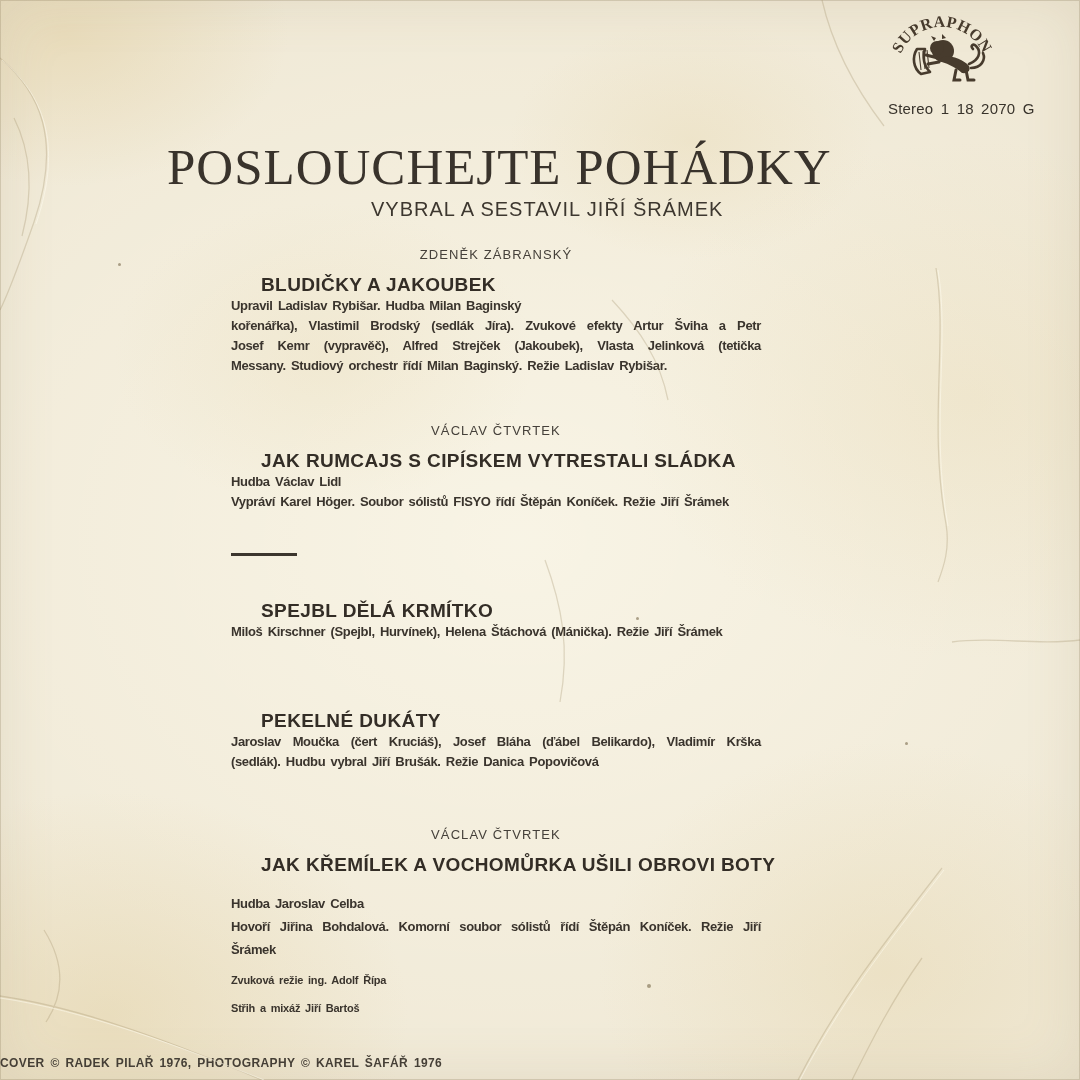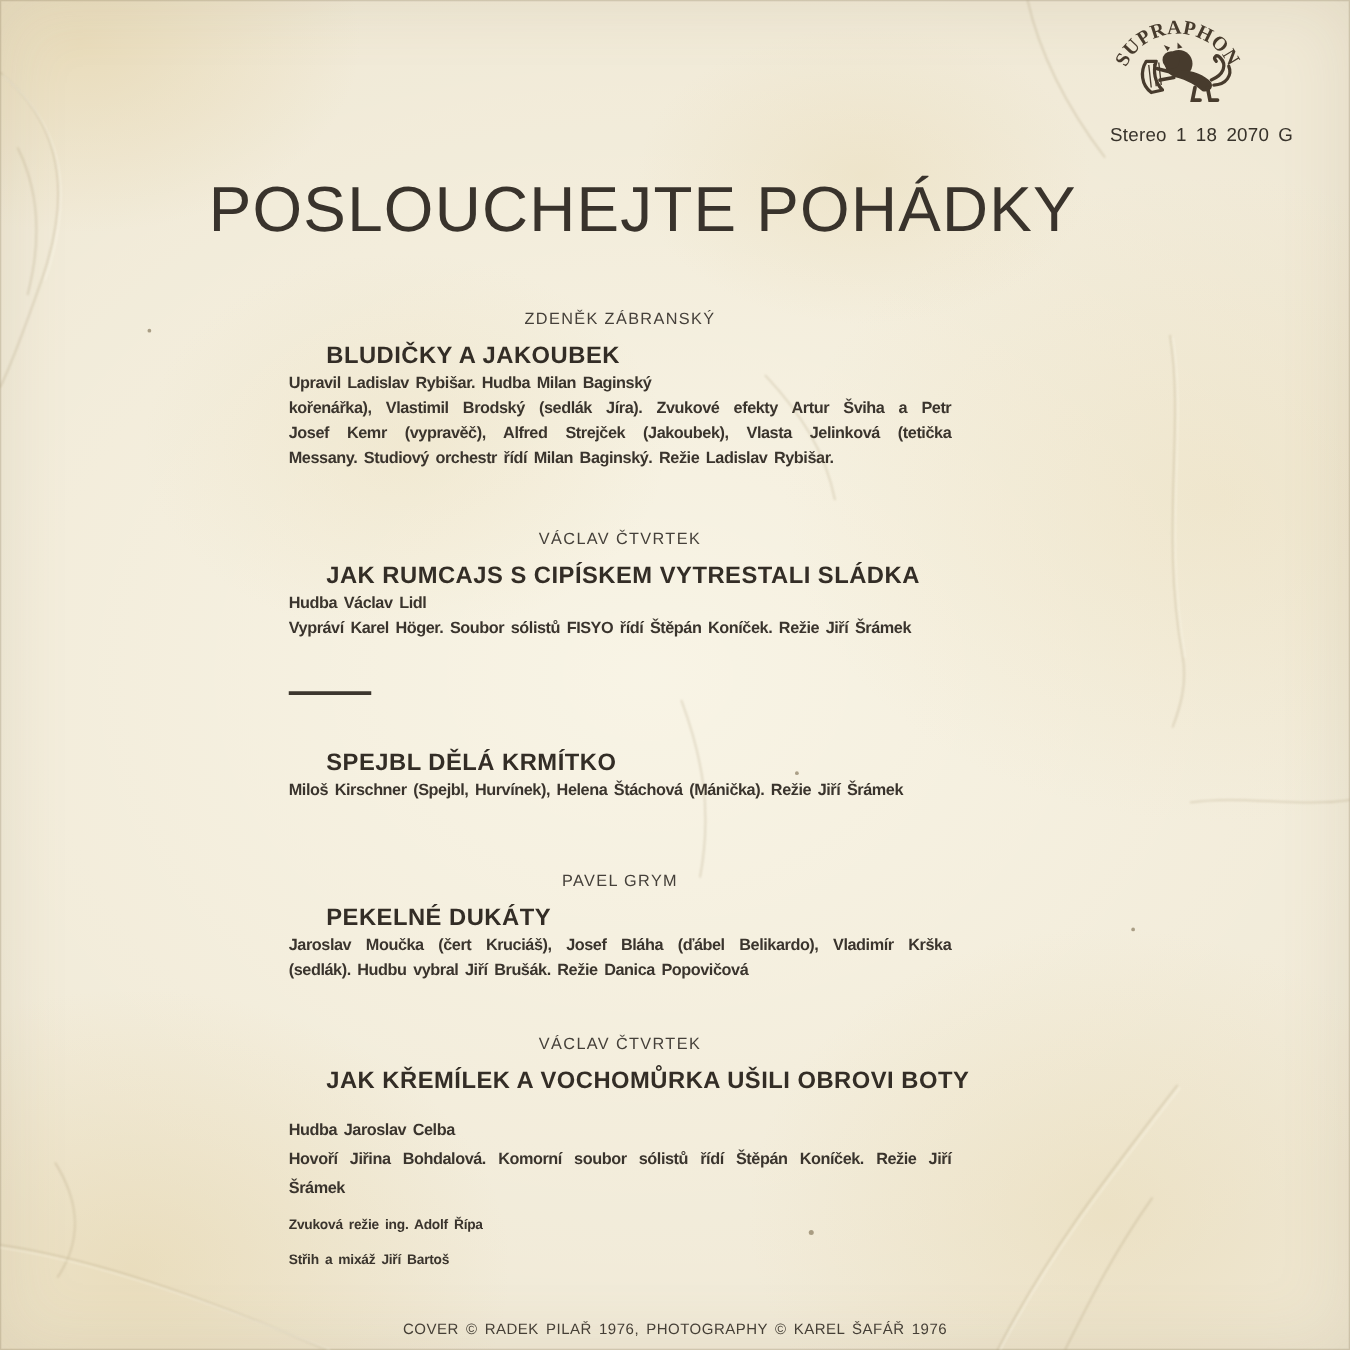--- a/index.html
+++ b/index.html
@@ -20,21 +20,21 @@
   .crease-overlay{position:absolute;left:0;top:0;width:1080px;height:1080px;pointer-events:none;}
   .speck{position:absolute;border-radius:50%;background:rgba(110,92,62,.55);}
 
   
   .logo{position:absolute;left:884px;top:8px;width:116px;height:90px;}
   .catalog{position:absolute;left:888px;top:100px;font-size:15px;font-weight:400;
     letter-spacing:.2px;word-spacing:3px;color:#38332b;white-space:nowrap;}
 
   
   .title{position:absolute;left:167px;top:138px;font-size:51px;font-weight:400;
-    letter-spacing:1px;white-space:nowrap;color:#39332c;}
+    letter-spacing:1px;white-space:nowrap;color:#39332c;font-family:Liberation Serif, serif;}
   .subtitle{position:absolute;left:371px;top:198px;font-size:20px;font-weight:500;
     letter-spacing:1px;white-space:nowrap;color:#3d372f;}
 
   
   .track{position:absolute;left:231px;width:530px;}
   .s1{top:248px}.s2{top:424px}.s3{top:588px}.s4{top:698px}.s5{top:828px}
   .author{font-size:13px;font-weight:500;letter-spacing:1.1px;line-height:14px;
     color:#45403a;white-space:nowrap;text-align:center;}
   .ttl{margin-top:12px;font-size:19px;font-weight:700;letter-spacing:.4px;line-height:22px;
     white-space:nowrap;color:#332d26;margin-left:30px;}
@@ -43,22 +43,22 @@
   .credits .ln{white-space:nowrap;}
   .credits .just{white-space:normal;text-align:justify;text-align-last:justify;}
   .s5 .credits{line-height:23px;margin-top:16px;}
 
   .divider{position:absolute;left:231px;top:553px;width:66px;height:3px;background:#3c362e;}
 
   
   .production{position:absolute;left:231px;top:966px;font-size:11px;font-weight:700;
     letter-spacing:-.2px;word-spacing:2px;color:#3a342d;}
   .production .pline{line-height:28px;white-space:nowrap;}
-  .copyright{position:absolute;left:0;top:1056px;width:1080px;text-align:center;
-    font-size:12px;font-weight:400;letter-spacing:.4px;word-spacing:2px;color:#453f36;}
+  .copyright{position:absolute;left:0;top:1056px;width:1080px;text-align:left;
+    font-size:12px;font-weight:700;letter-spacing:.4px;word-spacing:2px;color:#453f36;}
 
   .logo-arc-text{font-family:"Liberation Serif", serif;font-weight:700;font-size:16px;
     letter-spacing:.5px;}
 </style>
 </head>
 <body>
 
 <div class="page">
 
   <svg class="logo" viewBox="0 0 116 90">
@@ -83,20 +83,21 @@
 
       <path d="M72,62 L70,72 L76,72 M82,62 L84,72 L90,72" fill="none" stroke-width="3" stroke-linecap="round"></path>
 
       <path d="M85,56 C95,52 98,44 92,38 C89,35 86,38 89,41 M87,60 C97,60 102,52 99,45" fill="none" stroke-width="2.6" stroke-linecap="round"></path>
     </g>
   </svg>
 
   <div class="catalog">Stereo 1 18 2070 G</div>
 
   <div class="title">POSLOUCHEJTE POHÁDKY</div>
+  <div class="subtitle">VYBRAL A SESTAVIL JIŘÍ ŠRÁMEK</div>
 
   <div class="track s1">
     <div class="author">ZDENĚK ZÁBRANSKÝ</div>
     <div class="ttl">BLUDIČKY A JAKOUBEK</div>
     <div class="credits">
       <div class="ln">Upravil Ladislav Rybišar. Hudba Milan Baginský</div>
       <div class="just">kořenářka), Vlastimil Brodský (sedlák Jíra). Zvukové efekty Artur Šviha a Petr</div>
       <div class="just">Josef Kemr (vypravěč), Alfred Strejček (Jakoubek), Vlasta Jelinková (tetička</div>
       <div class="ln">Messany. Studiový orchestr řídí Milan Baginský. Režie Ladislav Rybišar.</div>
     </div>
@@ -114,21 +115,20 @@
   <div class="divider"></div>
 
   <div class="track s3">
     <div class="ttl">SPEJBL DĚLÁ KRMÍTKO</div>
     <div class="credits">
       <div class="ln">Miloš Kirschner (Spejbl, Hurvínek), Helena Štáchová (Mánička). Režie Jiří Šrámek</div>
     </div>
   </div>
 
   <div class="track s4">
-    <div class="author">PAVEL GRYM</div>
     <div class="ttl">PEKELNÉ DUKÁTY</div>
     <div class="credits">
       <div class="just">Jaroslav Moučka (čert Kruciáš), Josef Bláha (ďábel Belikardo), Vladimír Krška</div>
       <div class="ln">(sedlák). Hudbu vybral Jiří Brušák. Režie Danica Popovičová</div>
     </div>
   </div>
 
   <div class="track s5">
     <div class="author">VÁCLAV ČTVRTEK</div>
     <div class="ttl">JAK KŘEMÍLEK A VOCHOMŮRKA UŠILI OBROVI BOTY</div>

